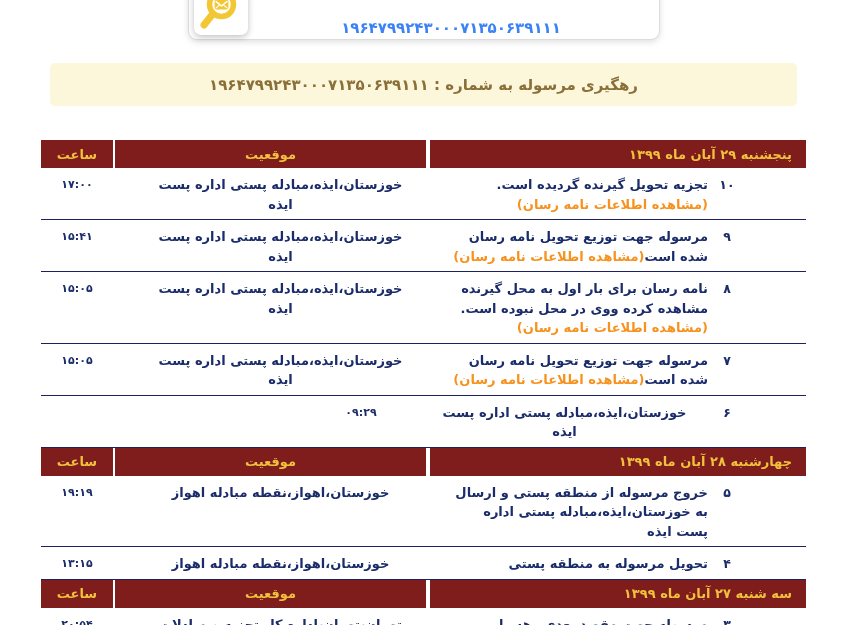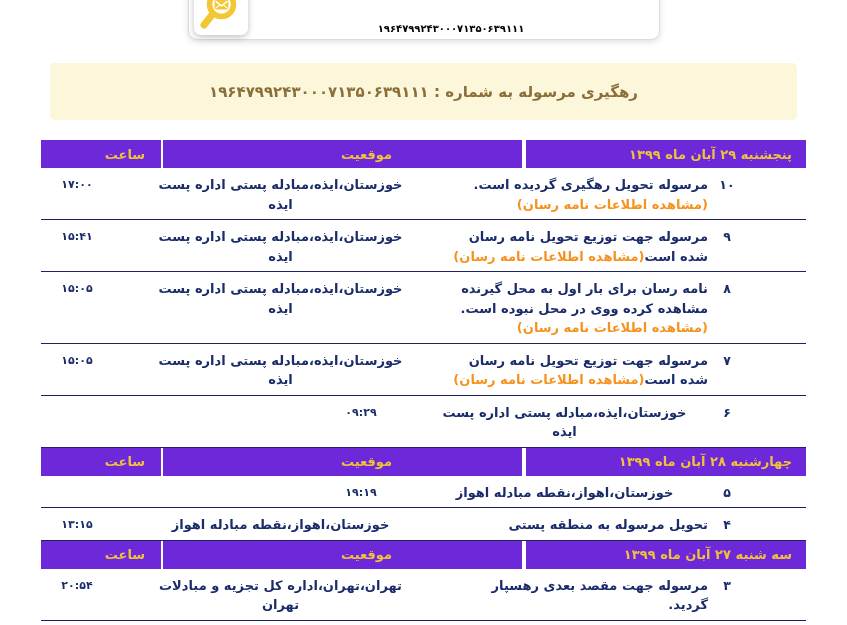--- a/index.html
+++ b/index.html
@@ -15,37 +15,37 @@
     display:flex;align-items:flex-end;z-index:5;
   }
   .search-btn{
     position:absolute;left:5px;top:0px;width:54px;height:46px;
     background:#fff;border:none;border-radius:7px;
     box-shadow:0 2px 6px rgba(0,0,0,.25);cursor:pointer;
     display:flex;align-items:center;justify-content:center;padding:0;
   }
   .tracking-input{
     width:100%;height:22px;border:none;outline:none;background:transparent;
-    text-align:center;color:#000000;font-weight:700;font-size:10px;
+    text-align:center;color:#3b82f6;font-weight:700;font-size:15px;
     letter-spacing:.5px;font-family:"DejaVu Sans",sans-serif;
     padding:0 10px 0 64px;box-sizing:border-box;direction:ltr;
   }
   
   .banner{
-    position:absolute;top:63px;left:50px;right:50px;height:57px;
+    position:absolute;top:63px;left:50px;right:50px;height:43px;
     background:#fcf6db;border-radius:5px;
     display:flex;align-items:center;justify-content:center;
     color:#8a7038;font-weight:700;font-size:15px;
   }
   
   .ttable{position:absolute;top:140px;right:41px;left:41px;}
   .ghead{display:flex;height:28px;background:#fff;}
   .ghead>div{
-    background:#6d28d9;color:#f0c23c;font-weight:700;font-size:13px;
-    display:flex;align-items:center;padding-left:48px;
+    background:#7f1d1d;color:#f0c23c;font-weight:700;font-size:13px;
+    display:flex;align-items:center;
   }
   .ghead .gdate{flex:1;padding-right:14px;margin-left:4px;}
   .ghead .gloc {width:311px;justify-content:center;margin-left:2px;}
   .ghead .gtime{width:72px;justify-content:center;}
   .row{
     display:flex;align-items:flex-start;
     padding:7px 0 5px;border-bottom:1px solid #1b2162;
     color:#1b2c6b;font-weight:700;
   }
   .row .num{width:38px;margin-right:60px;text-align:center;font-size:12.5px;line-height:19.5px;}
@@ -81,21 +81,21 @@
   <div>
     <div class="ghead">
       <div class="gdate">پنجشنبه ۲۹ آبان ماه ۱۳۹۹</div>
       <div class="gloc">موقعیت</div>
       <div class="gtime">ساعت</div>
     </div>
     <div>
   <div class="row">
     <div class="num">۱۰</div>
     <div class="desc">
-      <span>مرسوله تحویل رهگیری گردیده است.</span><a>(مشاهده اطلاعات نامه رسان)</a>
+      <span>تجزیه تحویل گیرنده گردیده است.</span><a>(مشاهده اطلاعات نامه رسان)</a>
     </div>
     <div class="loc">خوزستان،ایذه،مبادله پستی اداره پست ایذه</div>
     <div class="time">۱۷:۰۰</div>
   </div>
 
   <div class="row">
     <div class="num">۹</div>
     <div class="desc">
       <span>مرسوله جهت توزیع تحویل نامه رسان شده است</span><a>(مشاهده اطلاعات نامه رسان)</a>
     </div>
@@ -131,20 +131,23 @@
 
   <div>
     <div class="ghead">
       <div class="gdate">چهارشنبه ۲۸ آبان ماه ۱۳۹۹</div>
       <div class="gloc">موقعیت</div>
       <div class="gtime">ساعت</div>
     </div>
     <div>
   <div class="row">
     <div class="num">۵</div>
+    <div class="desc">
+      <span>خروج مرسوله از منطقه پستی و ارسال به خوزستان،ایذه،مبادله پستی اداره پست ایذه</span>
+    </div>
     <div class="loc">خوزستان،اهواز،نقطه مبادله اهواز</div>
     <div class="time">۱۹:۱۹</div>
   </div>
 
   <div class="row">
     <div class="num">۴</div>
     <div class="desc">
       <span>تحویل مرسوله به منطقه پستی</span>
     </div>
     <div class="loc">خوزستان،اهواز،نقطه مبادله اهواز</div>

